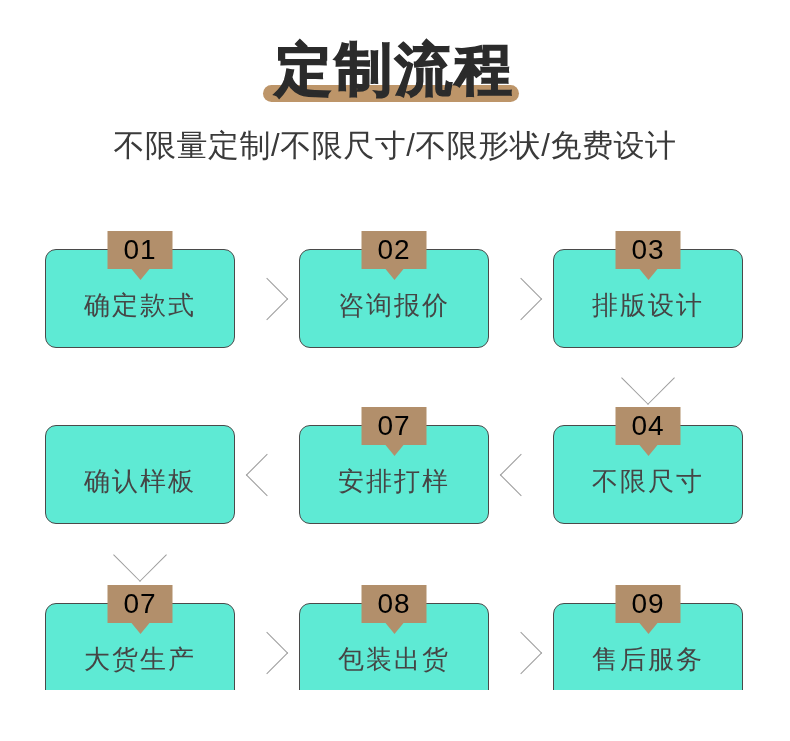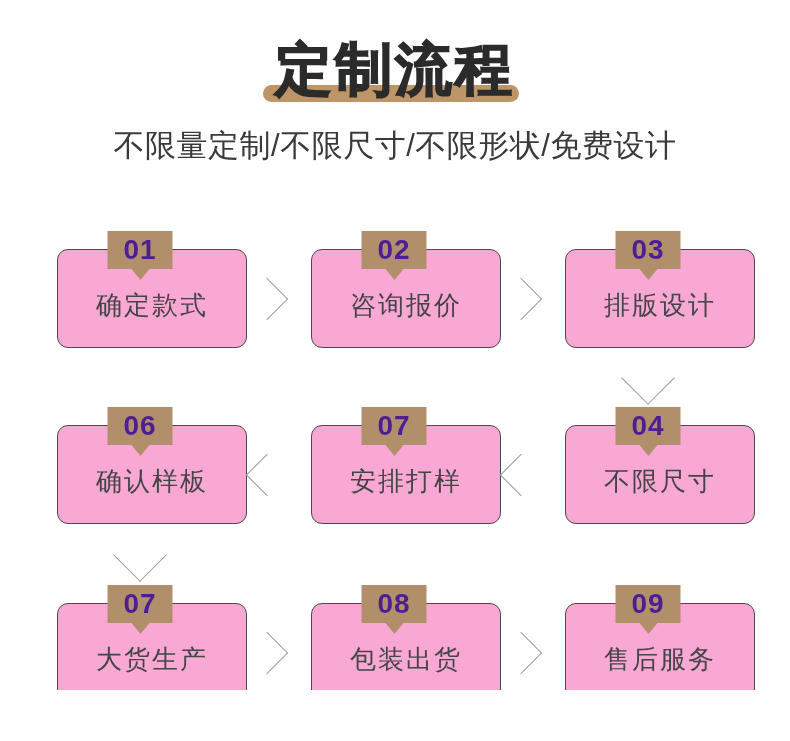--- a/index.html
+++ b/index.html
@@ -71,24 +71,24 @@
   .c1 { grid-column: 1; } .c2 { grid-column: 2; } .c3 { grid-column: 3; }
   .c4 { grid-column: 4; } .c5 { grid-column: 5; }
   .r1 { grid-row: 1; } .r2 { grid-row: 2; } .r3 { grid-row: 3; }
   .r4 { grid-row: 4; } .r5 { grid-row: 5; }
 
   
   .step { position: relative; width: 190px; height: 117px; }
   .step-box {
     position: absolute;
     top: 18px;
-    left: 12px;
+    left: 0;
     width: 190px;
     height: 99px;
-    background: #f9a8d4;
+    background: #5eead4;
     border: 1px solid #4a4a4a;
     border-radius: 11px;
     display: flex;
     align-items: center;
     justify-content: center;
     padding-top: 14px;
   }
   .step-label {
     font-size: 26px;
     color: #454545;
@@ -114,22 +114,22 @@
     top: 100%;
     left: 50%;
     transform: translateX(-50%);
     width: 0; height: 0;
     border-left: 9px solid transparent;
     border-right: 9px solid transparent;
     border-top: 11px solid #b28f6b;
   }
   .badge-number {
     font-size: 28px;
-    font-weight: 700;
-    color: #4c1d95;
+    font-weight: 400;
+    color: #000000;
     letter-spacing: 1px;
     line-height: 1;
   }
 
   
   .chev-cell {
     display: flex;
     align-items: center;
     justify-content: center;
   }
@@ -193,23 +193,20 @@
     </div>
 
     <div class="chev-cell c5 r2">
       <span class="chev down"></span>
     </div>
 
     <div class="step c1 r3">
       <div class="step-box">
         <span class="step-label">确认样板</span>
       </div>
-      <div class="badge">
-        <span class="badge-number">06</span>
-      </div>
     </div>
     <div class="chev-cell step-aligned c2 r3">
       <span class="chev left"></span>
     </div>
     <div class="step c3 r3">
       <div class="step-box">
         <span class="step-label">安排打样</span>
       </div>
       <div class="badge">
         <span class="badge-number">07</span>

